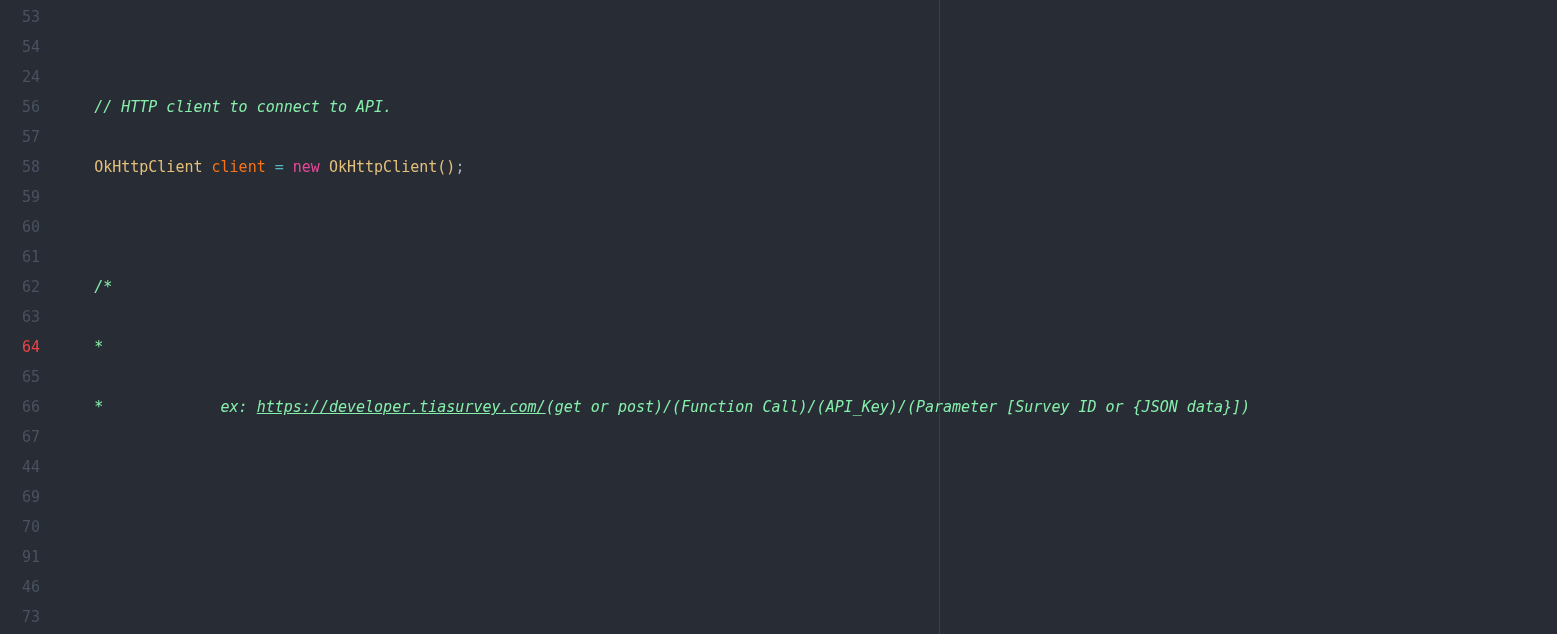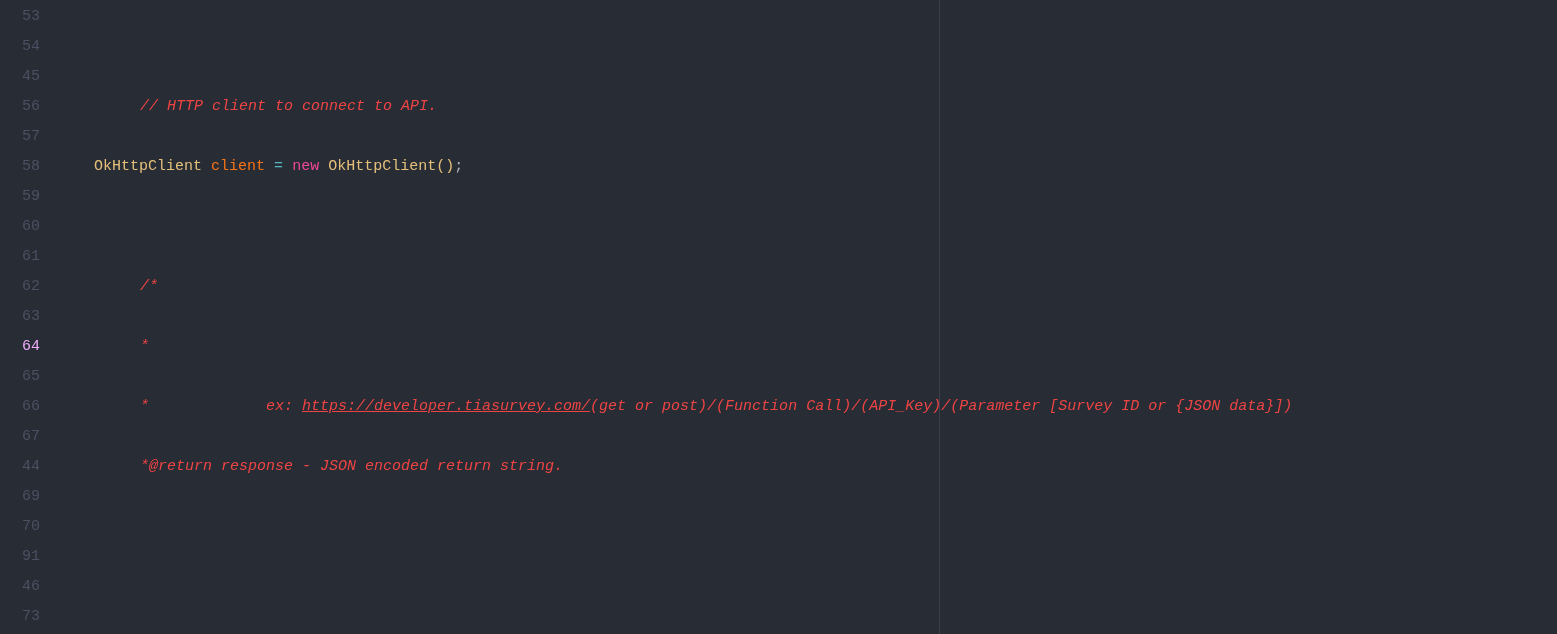--- a/index.html
+++ b/index.html
@@ -9,67 +9,66 @@
     font-family: "Consolas", "Menlo", "Monaco", monospace;
     font-size: 15px;
     line-height: 30px;
     color: #abb2bf;
     position: relative;
   }
   .editor {
     display: flex;
     height: 100%;
     position: relative;
-    font-family: Liberation Mono, monospace;
   }
   .gutter {
     width: 58px;
     flex: 0 0 58px;
     text-align: right;
     padding-right: 18px;
     color: #495162;
     user-select: none;
     padding-top: 2px;
   }
   .gutter div { height: 30px; }
-  .gutter .current { color: #f0abfc; }
+  .gutter .current { color: #ef4444; }
   .code {
     flex: 1;
     white-space: pre;
     padding-top: 2px;
     position: relative;
   }
   .code-line { height: 30px; }
   .ruler {
     position: absolute;
     top: 0;
     bottom: 0;
     left: 939px;
     width: 1px;
     background: #3a3f4b;
     pointer-events: none;
   }
-  .tok-comment { color: #ef4444; font-style: italic; margin-left: 46px; }
+  .tok-comment { color: #86efac; font-style: italic; }
   .tok-keyword { color: #ec4899; }
   .tok-type    { color: #e5c07b; }
   .tok-var     { color: #f97316; }
   .tok-op      { color: #56b6c2; }
   .tok-punc    { color: #abb2bf; }
   .tok-brace   { color: #e5c07b; }
   .underline   { text-decoration: underline; }
 </style>
 </head>
 <body>
 
 <div class="editor">
   <div class="ruler"></div>
   <div class="gutter">
     <div>53</div>
     <div>54</div>
-    <div>45</div>
+    <div>24</div>
     <div>56</div>
     <div>57</div>
     <div>58</div>
     <div>59</div>
     <div>60</div>
     <div>61</div>
     <div>62</div>
     <div>63</div>
     <div class="current">64</div>
     <div>65</div>
@@ -84,21 +83,20 @@
   </div>
 
   <div class="code">
 <div class="code-line"></div>
 <div class="code-line">    <span class="tok-comment">// HTTP client to connect to API.</span></div>
 <div class="code-line">    <span class="tok-type">OkHttpClient</span> <span class="tok-var">client</span> <span class="tok-op">=</span> <span class="tok-keyword">new</span> <span class="tok-type">OkHttpClient</span><span class="tok-brace">()</span><span class="tok-punc">;</span></div>
 <div class="code-line"></div>
 <div class="code-line">    <span class="tok-comment">/*</span></div>
 <div class="code-line">    <span class="tok-comment">*</span></div>
 <div class="code-line">    <span class="tok-comment"><span>*             ex: </span><span class="underline">https://developer.tiasurvey.com/</span><span>(get or post)/(Function Call)/(API_Key)/(Parameter [Survey ID or {JSON data}])</span></span></div>
-<div class="code-line">    <span class="tok-comment">*@return response - JSON encoded return string.</span></div>
 <div class="code-line">    </div>
 
 
 
 
 
 
 
 
 

